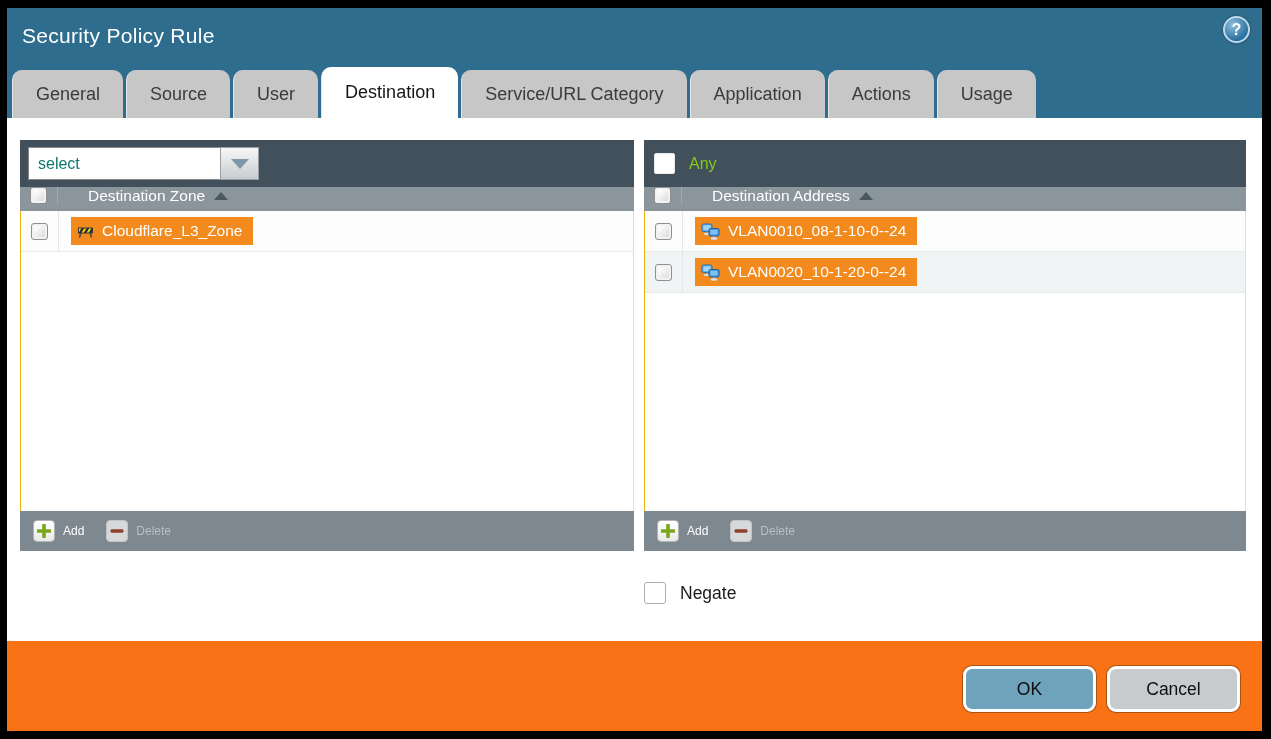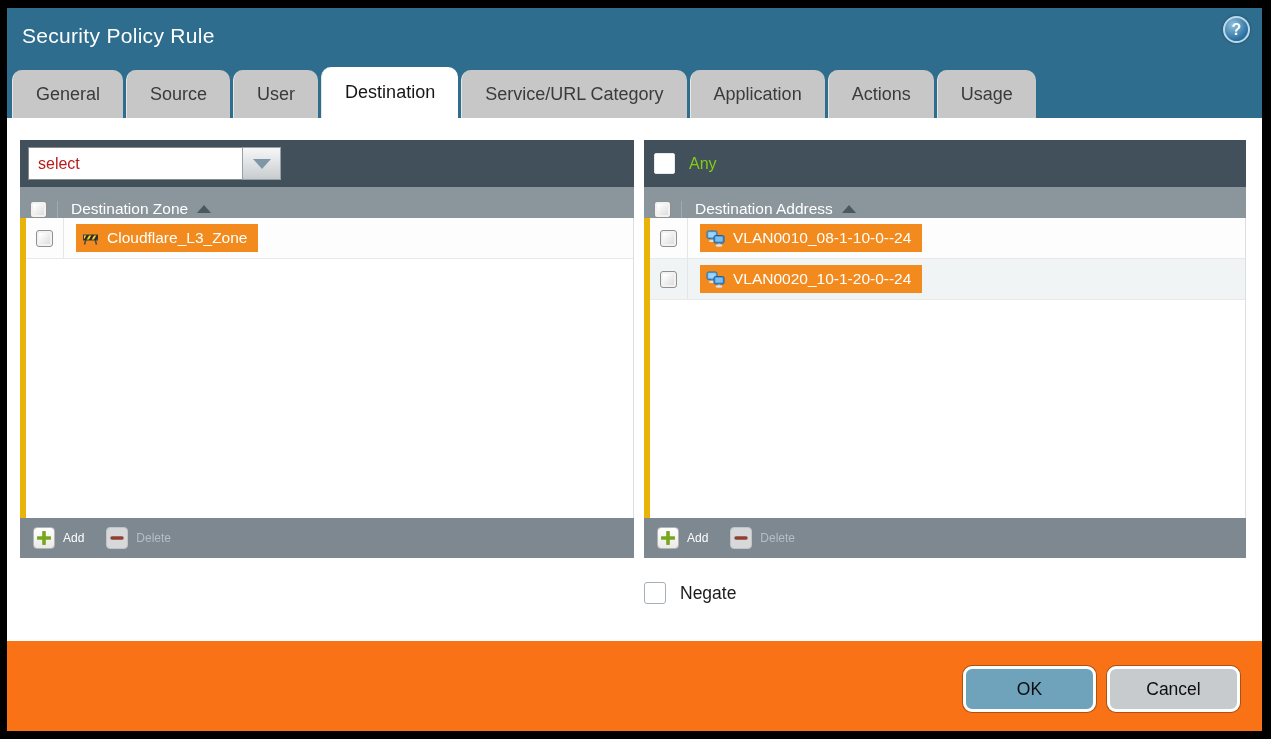--- a/index.html
+++ b/index.html
@@ -30,45 +30,45 @@
 
   
   .content { position:absolute; top:110px; left:0; right:0; height:523px; background:#fff; }
   .panel { position:absolute; top:22px; }
   .panel.left  { left:13px;  width:614px; }
   .panel.right { left:637px; width:602px; }
 
   .panel-header { height:47px; background:#41505a; display:flex; align-items:center; padding:0 8px; }
   .select-wrap { display:flex; align-items:center; }
   input.select {
-    width:214px; height:33px; border:1px solid #8a8a8a; border-right:none;
-    font-size:16px; padding:0 9px; font-family:"Liberation Sans", sans-serif; color:#b91c1c; outline:none;
+    width:192px; height:33px; border:1px solid #8a8a8a; border-right:none;
+    font-size:16px; padding:0 9px; font-family:"Liberation Sans", sans-serif; color:#0f766e; outline:none;
   }
   .dd-btn {
     width:39px; height:33px; background:linear-gradient(#f7f7f7,#c7ccd0);
     border:1px solid #98a0a6; display:flex; align-items:center; justify-content:center; cursor:pointer;
   }
   .dd-arrow { width:0; height:0; border-left:9px solid transparent; border-right:9px solid transparent; border-top:10px solid #7e97a6; }
 
   .any-row { display:flex; align-items:center; gap:14px; padding-left:2px; cursor:pointer; }
   .any-cb { width:21px; height:21px; background:#fff; border:1px solid #e9e9e9; border-radius:2px; }
   .any-label { color:#84cc16; font-size:16px; }
 
-  .thead { height:31px; background:#8b959c; display:flex; align-items:flex-end; }
+  .thead { height:24px; background:#8b959c; display:flex; align-items:flex-start;gap:17px; }
   .cb-cell { width:38px; display:flex; justify-content:center; align-items:center; flex:none; }
   .thead .cb-cell { border-right:1px solid #a2aab0; }
   .checkbox {
     width:17px; height:17px; border:1px solid #909090; border-radius:3px;
     background:linear-gradient(135deg,#ffffff 20%,#d6d6d6);
     box-shadow:inset 0 0 0 2px #f2f2f2; cursor:pointer;
   }
   .th-label { color:#fff; font-size:15.5px; margin-left:13px; display:flex; align-items:center; gap:9px; cursor:pointer; }
   .sort-asc { width:0; height:0; border-left:7px solid transparent; border-right:7px solid transparent; border-bottom:8px solid #4c585f; }
 
-  .rows { height:300px; background:#fff; border-left:6px solid #eab308; border-right:1px solid #dcdfe1; }
+  .rows { height:300px; background:#fff; border-left:1px solid #eab308; border-right:1px solid #dcdfe1; }
   .row { height:41px; display:flex; align-items:center; border-bottom:1px solid #e8eaea; background:#fdfdfd; cursor:default; }
   .row.alt { background:#f1f4f5; }
   .row .cb-cell { align-self:stretch; border-right:1px solid #e4e6e7; }
   .chip {
     margin-left:12px; height:28px; background:#f28a1d; color:#fff;
     display:inline-flex; align-items:center; gap:8px; padding:0 11px 0 6px; font-size:15.5px; cursor:pointer;
   }
 
   .panel-footer { height:40px; background:#7d8890; display:flex; align-items:center; gap:22px; padding-left:13px; }
   .pf-btn { display:flex; align-items:center; gap:8px; cursor:pointer; }

